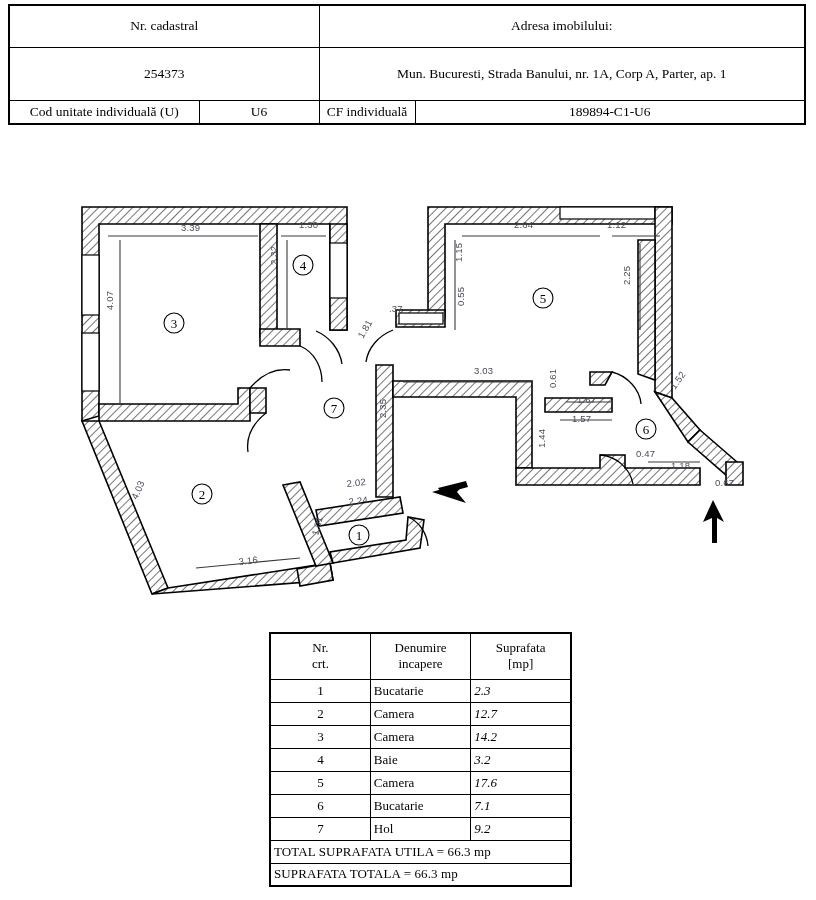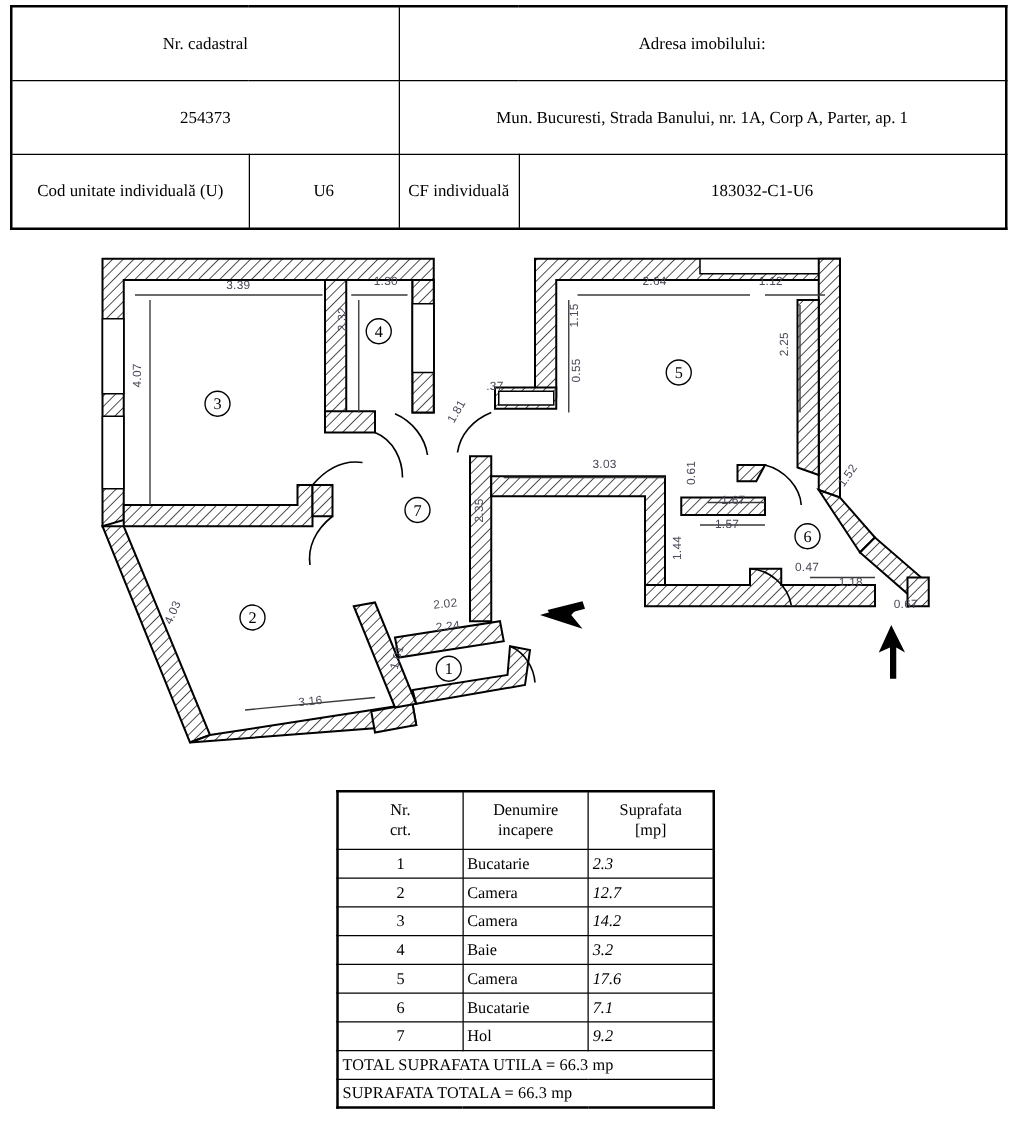--- a/index.html
+++ b/index.html
@@ -22,21 +22,21 @@
     width: 796px;
     border: 2px solid #000;
     border-collapse: collapse;
     table-layout: fixed;
   }
   #header-table td {
     border: 1px solid #000;
     text-align: center;
     vertical-align: middle;
     font-size: 13.5px;
-    padding: 21px 4px;
+    padding: 3px 4px;
   }
   td.hdr-label { font-size: 13px; }
   td.tall { height: 53px; }
   td.row-a { height: 42px; }
   td.row-s { height: 23px; }
   td.left-pad { text-align: left; padding-left: 5px; }
 
   
   #plan-wrap {
     position: absolute;
@@ -110,21 +110,21 @@
       <td class="row-a" colspan="2">Adresa imobilului:</td>
     </tr>
     <tr>
       <td class="tall" colspan="2">254373</td>
       <td class="tall" colspan="2">Mun. Bucuresti, Strada Banului, nr. 1A, Corp A, Parter, ap. 1</td>
     </tr>
     <tr>
       <td class="row-s hdr-label left-pad">Cod unitate individuală (U)</td>
       <td class="row-s">U6</td>
       <td class="row-s hdr-label">CF individuală</td>
-      <td class="row-s">183032-C1-U6</td>
+      <td class="row-s">189894-C1-U6</td>
     </tr>
   </tbody>
 </table>
 
 <div id="plan-wrap">
 <svg id="plan-svg" width="816" height="440" viewBox="0 178 816 440" xmlns="http://www.w3.org/2000/svg">
   <defs>
     <pattern id="hatch" patternUnits="userSpaceOnUse" width="6" height="6" patternTransform="rotate(45)">
       <rect width="6" height="6" fill="#ffffff"></rect>
       <line x1="0" y1="0" x2="0" y2="6" stroke="#000" stroke-width="1.1"></line>

